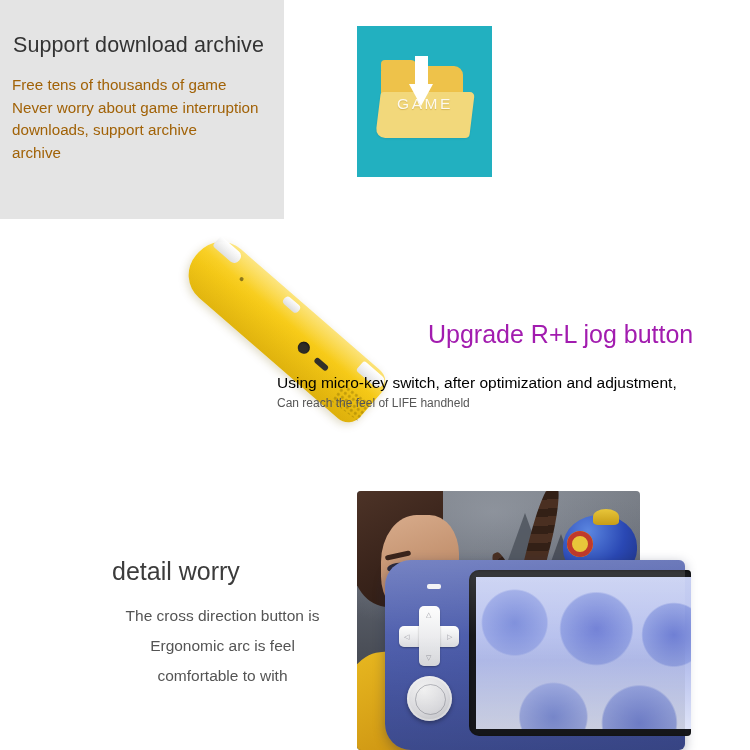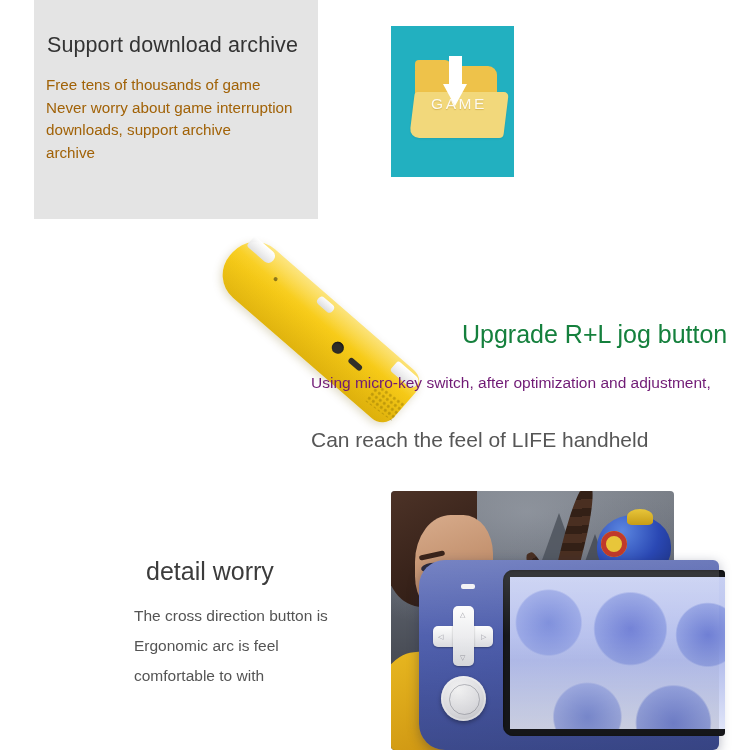--- a/index.html
+++ b/index.html
@@ -12,21 +12,20 @@
     height: 750px;
     position: relative;
     overflow: hidden;
     font-family: "Liberation Sans", sans-serif;
     color: #4a4a4a;
   }
   .page {
     position: absolute;
     inset: 0;
     background: #ffffff;
-    margin-left: 34px;
   }
 
   
   .panel-gray {
     position: absolute;
     left: 0;
     top: 0;
     width: 284px;
     height: 219px;
     background: #e4e4e4;
@@ -49,21 +48,21 @@
     line-height: 22.5px;
     color: #a16207;
   }
   .s1-body span { display: block; white-space: nowrap; }
 
   
   .icon-tile {
     position: absolute;
     left: 357px;
     top: 26px;
-    width: 123px;
+    width: 135px;
     height: 151px;
     background: #22b0c0;
   }
   .folder {
     position: absolute;
     left: 21px;
     top: 40px;
     width: 94px;
     height: 72px;
   }
@@ -201,36 +200,36 @@
       radial-gradient(circle, rgba(120,95,0,.5) 38%, transparent 42%) 0 0 / 5px 5px;
     opacity: .75;
     transform: rotate(-4deg);
   }
 
   .s2-title {
     position: absolute;
     left: 428px;
     top: 320px;
     font-size: 25px;
-    color: #15803d;
+    color: #a21caf;
     white-space: nowrap;
   }
   .s2-line1 {
     position: absolute;
     left: 277px;
     top: 374px;
     font-size: 15.5px;
-    color: #701a75;
+    color: #000000;
     white-space: nowrap;
   }
   .s2-line2 {
     position: absolute;
     left: 277px;
-    top: 428px;
-    font-size: 21px;
+    top: 396px;
+    font-size: 12px;
     color: #565656;
     white-space: nowrap;
   }
 
   
   .s3-title {
     position: absolute;
     left: 112px;
     top: 557px;
     font-size: 25px;
@@ -239,21 +238,21 @@
   }
   .s3-body {
     position: absolute;
     left: 100px;
     top: 601px;
     width: 245px;
     font-size: 15.5px;
     line-height: 30px;
     color: #545454;
   }
-  .s3-body span { display: block; white-space: nowrap; }
+  .s3-body span { display: block; white-space: nowrap; text-align: center; }
   .s3-body span.indent { padding-left: 10px; }
 
   
   .artwork {
     position: absolute;
     left: 357px;
     top: 491px;
     width: 283px;
     height: 259px;
     border-radius: 4px;

